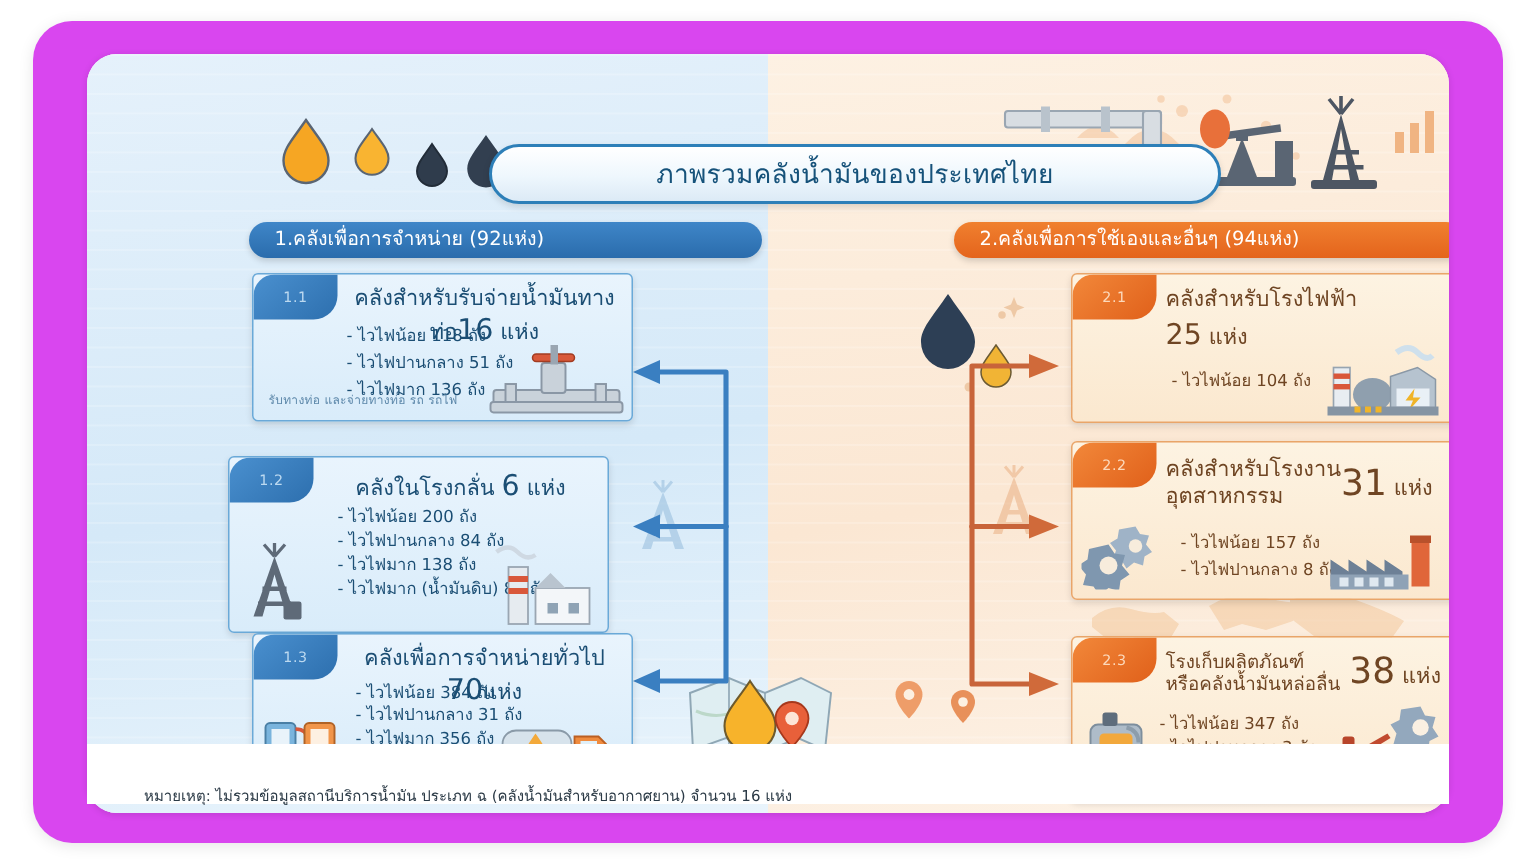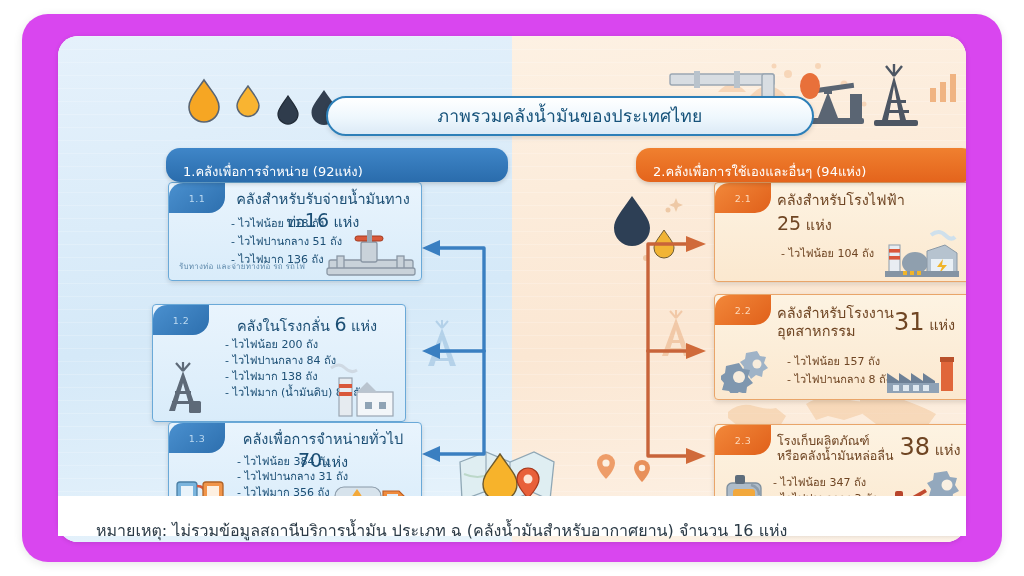--- a/index.html
+++ b/index.html
@@ -53,22 +53,22 @@
     display: flex; align-items: center; justify-content: center;
     box-shadow: 0 2px 5px rgba(0,0,0,.13);
     z-index: 9;
   }
   .title-bar span {
     font-size: 17.5px; color: #16527a; letter-spacing: .2px;
   }
 
   
   .sec-head {
-    position: absolute; height: 34px; border-radius: 14px;
-    display: flex; align-items: flex-end; padding-left: 17px;
+    position: absolute; height: 24px; border-radius: 14px;
+    display: flex; align-items: flex-start; padding-left: 17px;
     color: #fff; font-size: 13px; z-index: 8;
     box-shadow: 0 2px 4px rgba(0,0,0,.16);
   }
   .sec-head.left  { left: 108px; top: 112px; width: 342px;
     background: linear-gradient(180deg,#3f86c8,#2a6cac); }
   .sec-head.right { left: 578px; top: 112px; width: 340px;
     background: linear-gradient(180deg,#f0802f,#e4641c); }
 
   
   .card {
@@ -130,21 +130,21 @@
   .thai-map { width: 30px; height: 42px; margin-top: 2px; }
   .ring-num { font-size: 34px; color: #1d4f78; line-height: 1; margin-top: 2px; }
   .ring-unit { font-size: 11px; color: #2d6da0; margin-top: 3px; }
 
   
   .footnote {
     position: absolute; left: 36px; bottom: 26px; width: 908px; height: 40px;
     background: #ffffff; display: flex; align-items: center; padding-left: 38px;
     z-index: 10;
   }
-  .footnote span { font-size: 16px; color: #2b3a46; margin-top: 28px; }
+  .footnote span { font-size: 10px; color: #2b3a46; margin-top: 28px; }
 
   
   .conn { position: absolute; z-index: 5; }
 
   
   .deco { position: absolute; z-index: 4; }
 </style>
 </head>
 <body>
 

